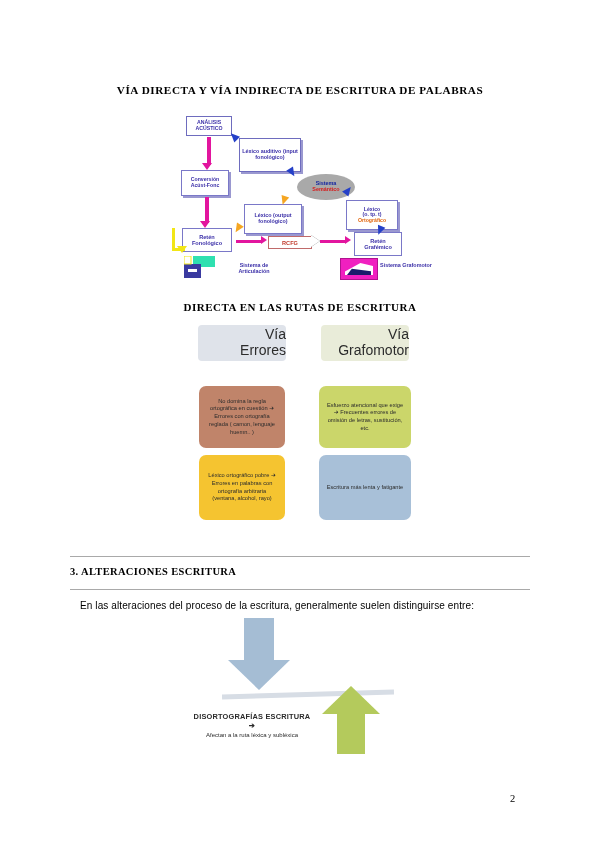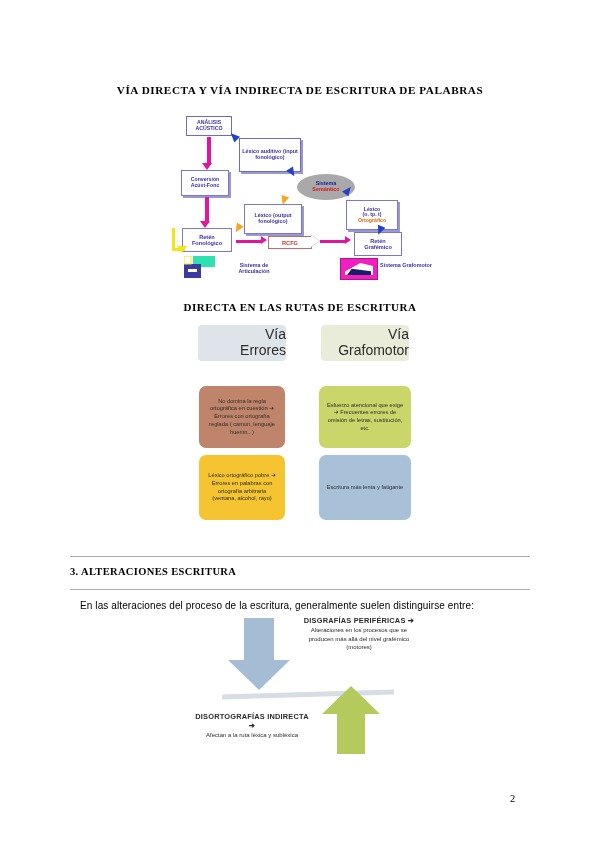--- a/index.html
+++ b/index.html
@@ -467,24 +467,20 @@
     <div class="head"></div>
   </div>
 
   <div class="divider-band"></div>
 
   <div class="up-arrow-wrap">
     <div class="head"></div>
     <div class="stem"></div>
   </div>
 
-  <div class="txt-periferica">
-    <div class="hd">DISGRAFÍAS PERIFÉRICAS ➔</div>
-    <div class="bd">Alteraciones en los procesos que se producen más allá del nivel grafémico (motores)</div>
-  </div>
 
   <div class="txt-evolutiva">
-    <div class="hd">DISORTOGRAFÍAS INDIRECTA ➔</div>
+    <div class="hd">DISORTOGRAFÍAS ESCRITURA ➔</div>
     <div class="bd">Afectan a la ruta léxica y subléxica</div>
   </div>
 </div>
 
 <div class="page-number">2</div>
 
 </body></html>

